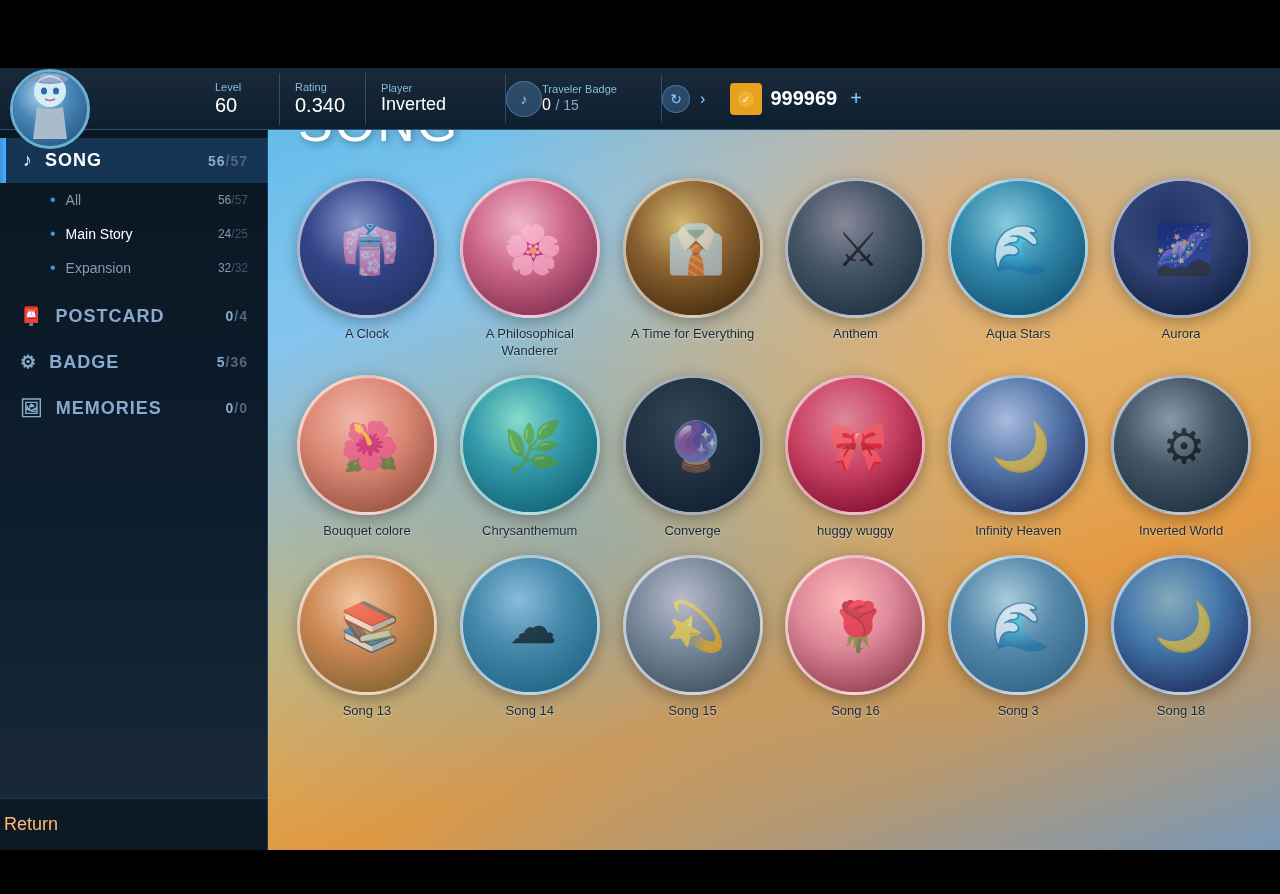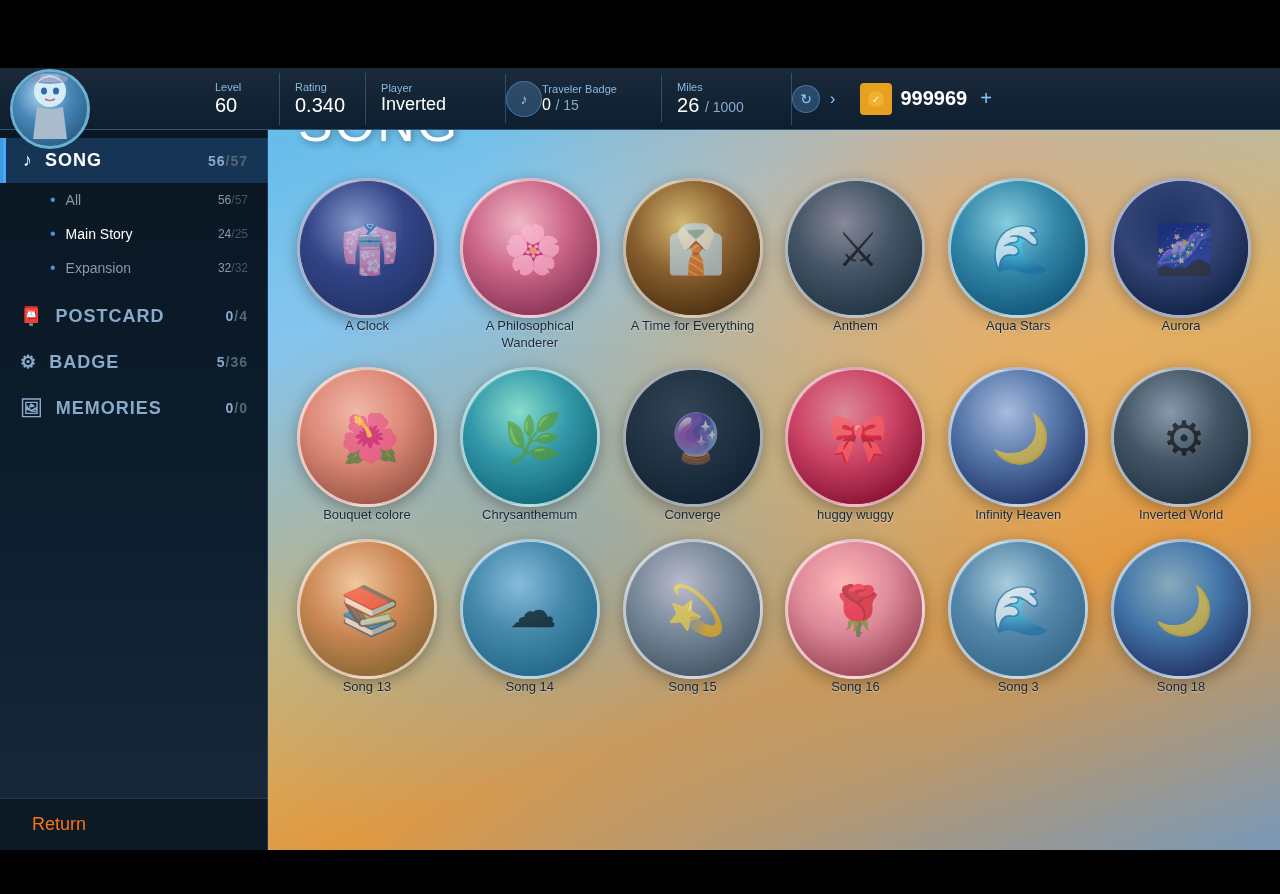--- a/index.html
+++ b/index.html
@@ -284,23 +284,23 @@
 
     .sub-nav-item .sub-count .total {
       color: #445566;
     }
 
     .return-btn {
       position: absolute;
       bottom: 0;
       left: 0;
       width: 268px;
-      padding: 15px 32px;
+      padding: 15px 4px;
       background: #0d1a25;
-      color: #f97316;
+      color: #fdba74;
       font-size: 18px;
       cursor: pointer;
       border-top: 1px solid rgba(100,180,255,0.2);
     }
 
     
     .content-area {
       flex: 1;
       position: relative;
       background: linear-gradient(135deg, #4ab0d8 0%, #87c5e8 20%, #b8d8f0 40%, #c8a870 60%, #d48840 80%, #8898c0 100%);
@@ -363,20 +363,21 @@
       width: 140px;
       height: 140px;
       border-radius: 50%;
       overflow: hidden;
       border: 3px solid rgba(255,255,255,0.6);
       box-shadow: 0 4px 15px rgba(0,0,0,0.3);
       position: relative;
     }
 
     .song-name {
+      margin-top: 8px;
       font-size: 13px;
       color: #1a2a3a;
       text-align: center;
       font-weight: 500;
       max-width: 140px;
       line-height: 1.3;
       text-shadow: 0 1px 2px rgba(255,255,255,0.5);
     }
 
     
@@ -435,28 +436,20 @@
 
     <div class="traveler-badge">
       <span class="stat-label">Traveler Badge</span>
       <span class="stat-value badge-progress">
         <span>0</span>
         <span style="font-size:14px;color:#88aacc;"> / </span>
         <span style="font-size:14px;color:#88aacc;">15</span>
       </span>
     </div>
 
-    <div class="miles-item">
-      <span class="stat-label">Miles</span>
-      <span class="stat-value">
-        <span>26</span>
-        <span style="font-size:14px;color:#88aacc;"> / </span>
-        <span style="font-size:14px;color:#88aacc;">1000</span>
-      </span>
-    </div>
 
     <div class="header-icon-btn" style="width:28px;height:28px;font-size:14px;">↻</div>
     <span class="arrow-btn">›</span>
 
     <div class="credits-item">
       <div class="credits-icon">
         <svg width="20" height="20" viewBox="0 0 20 20">
           <circle cx="10" cy="10" r="8" fill="#f0b030"></circle>
           <text x="10" y="14" text-anchor="middle" font-size="10" fill="white">✓</text>
         </svg>

